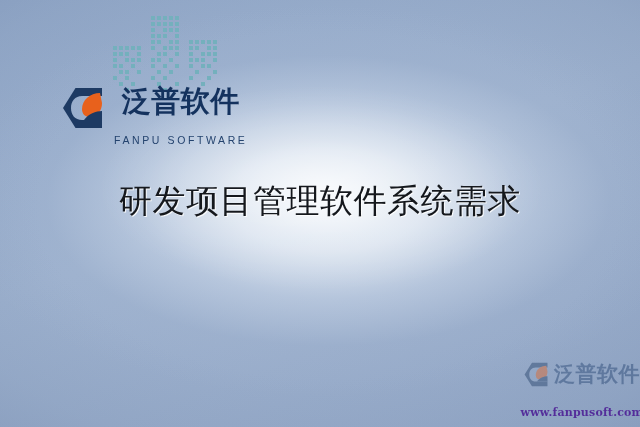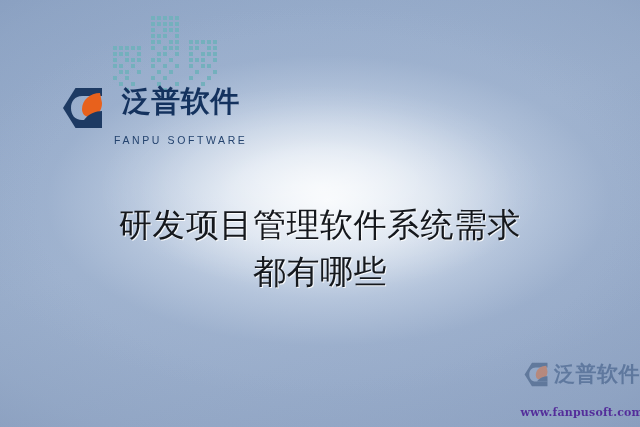--- a/index.html
+++ b/index.html
@@ -107,21 +107,21 @@
     color: #24436e;
     letter-spacing: 2.6px;
     margin-top: 17px;
     white-space: nowrap;
   }
 
   
   .headline {
     position: absolute;
     left: 0;
-    top: 202px;
+    top: 178px;
     width: 640px;
     text-align: center;
     font-family: "DejaVu Serif", "Liberation Serif", serif;
     font-size: 33px;
     font-weight: 400;
     color: #15181d;
     line-height: 1.42;
     letter-spacing: 0.5px;
     text-shadow: 1px 1px 0 rgba(255,255,255,0.85);
   }
@@ -290,21 +290,20 @@
       </svg>
     </div>
     <div class="brand-text">
       <div class="brand-cn">泛普软件</div>
       <div class="brand-en">FANPU SOFTWARE</div>
     </div>
   </div>
 
   <div class="headline">
     <span class="line">研发项目管理软件系统需求</span>
-    <span class="line">都有哪些</span>
   </div>
 
   <div class="watermark">
     <div class="wm-row">
       <div class="wm-mark">
         <svg width="27" height="25" viewBox="0 0 46 42" xmlns="http://www.w3.org/2000/svg">
           <path d="M13.5 1 L40 1 L40 9 L20 9 C13 9 9 14 9 21 C9 28 13 33 20 33 L40 33 L40 41 L13.5 41 L1 21 Z" fill="#1d3a63"></path>
           <path d="M38 6 C28 6 20 13 20 22 C20 27 23 30 28 30 C35 30 40 24 40 16 Z" fill="#e8611c"></path>
           <path d="M40 24 C34 24 26 27 22 33 L40 33 Z" fill="#1d3a63"></path>
         </svg>

